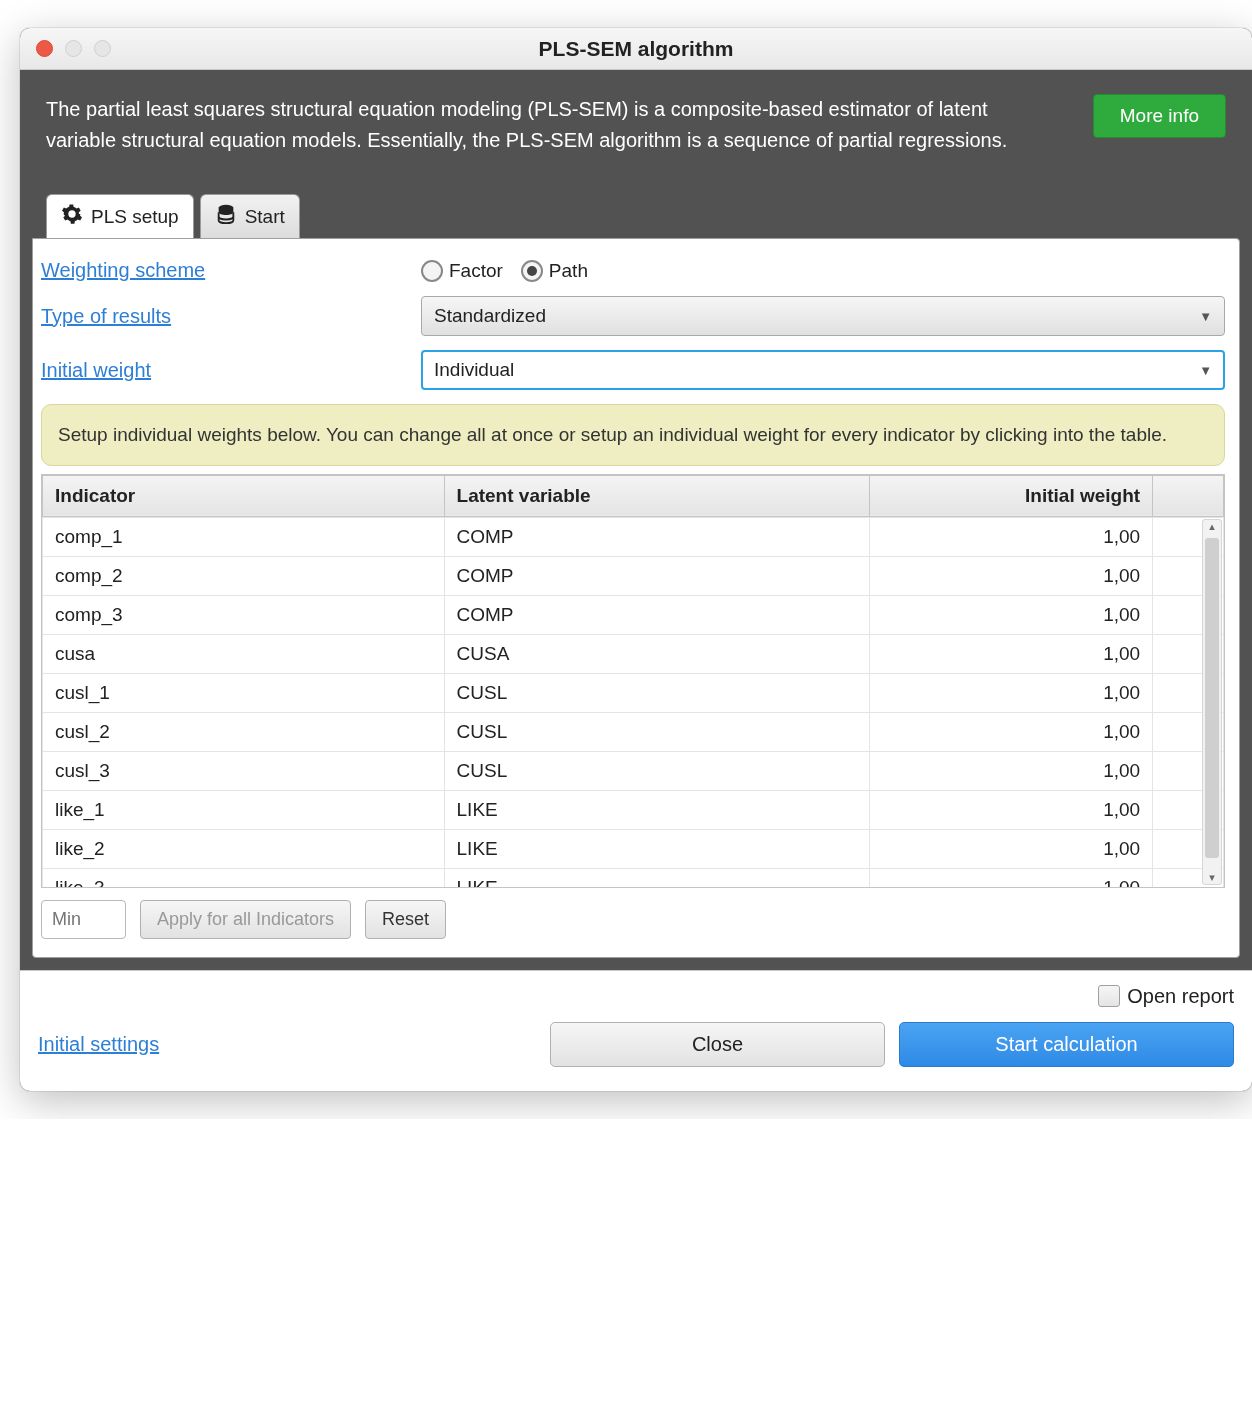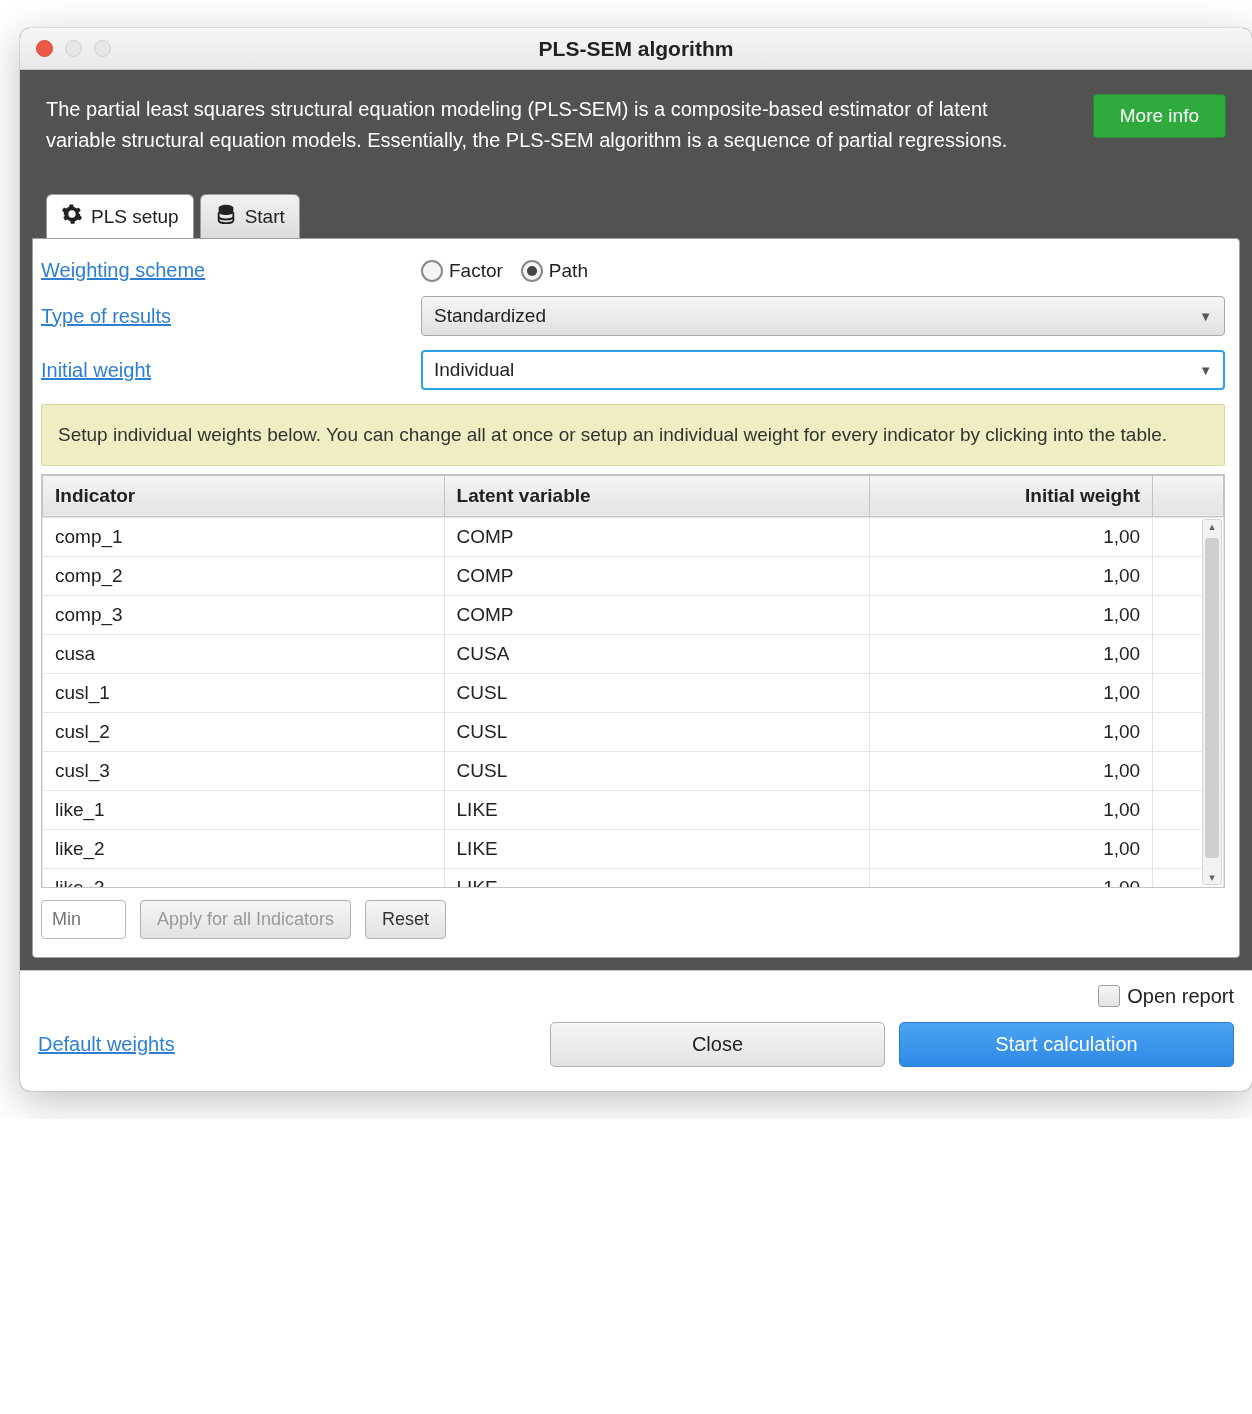--- a/index.html
+++ b/index.html
@@ -134,21 +134,21 @@
   }
   .select.focus {
     border:2px solid #2aa3e6;
     padding:7px 11px;
     background:#fff;
   }
   .chev { font-size:13px; color:#555;}
   .hint {
     background:#eeeec2;
     border:1px solid #d8d89a;
-    border-radius:2px;
+    border-radius:10px;
     padding:16px 16px;
     color:#333;
     font-size:19px;
     line-height:1.45;
     margin-top:10px;
   }
   .table-wrap {
     border:1px solid #c4c4c4;
     margin-top:8px;
     position:relative;
@@ -420,18 +420,18 @@
       <button class="btn">Reset</button>
     </div>
   </div>
 
   <div class="footer">
     <div class="footer-top">
       <span class="checkbox"></span>
       <span style="font-size:20px;color:#222;">Open report</span>
     </div>
     <div class="footer-buttons">
-      <a href="#" class="link">Default weights</a>
+      <a href="#" class="link">Initial settings</a>
       <div class="big-btn close">Close</div>
       <div class="big-btn primary">Start calculation</div>
     </div>
   </div>
 </div>
 
 </body></html>

